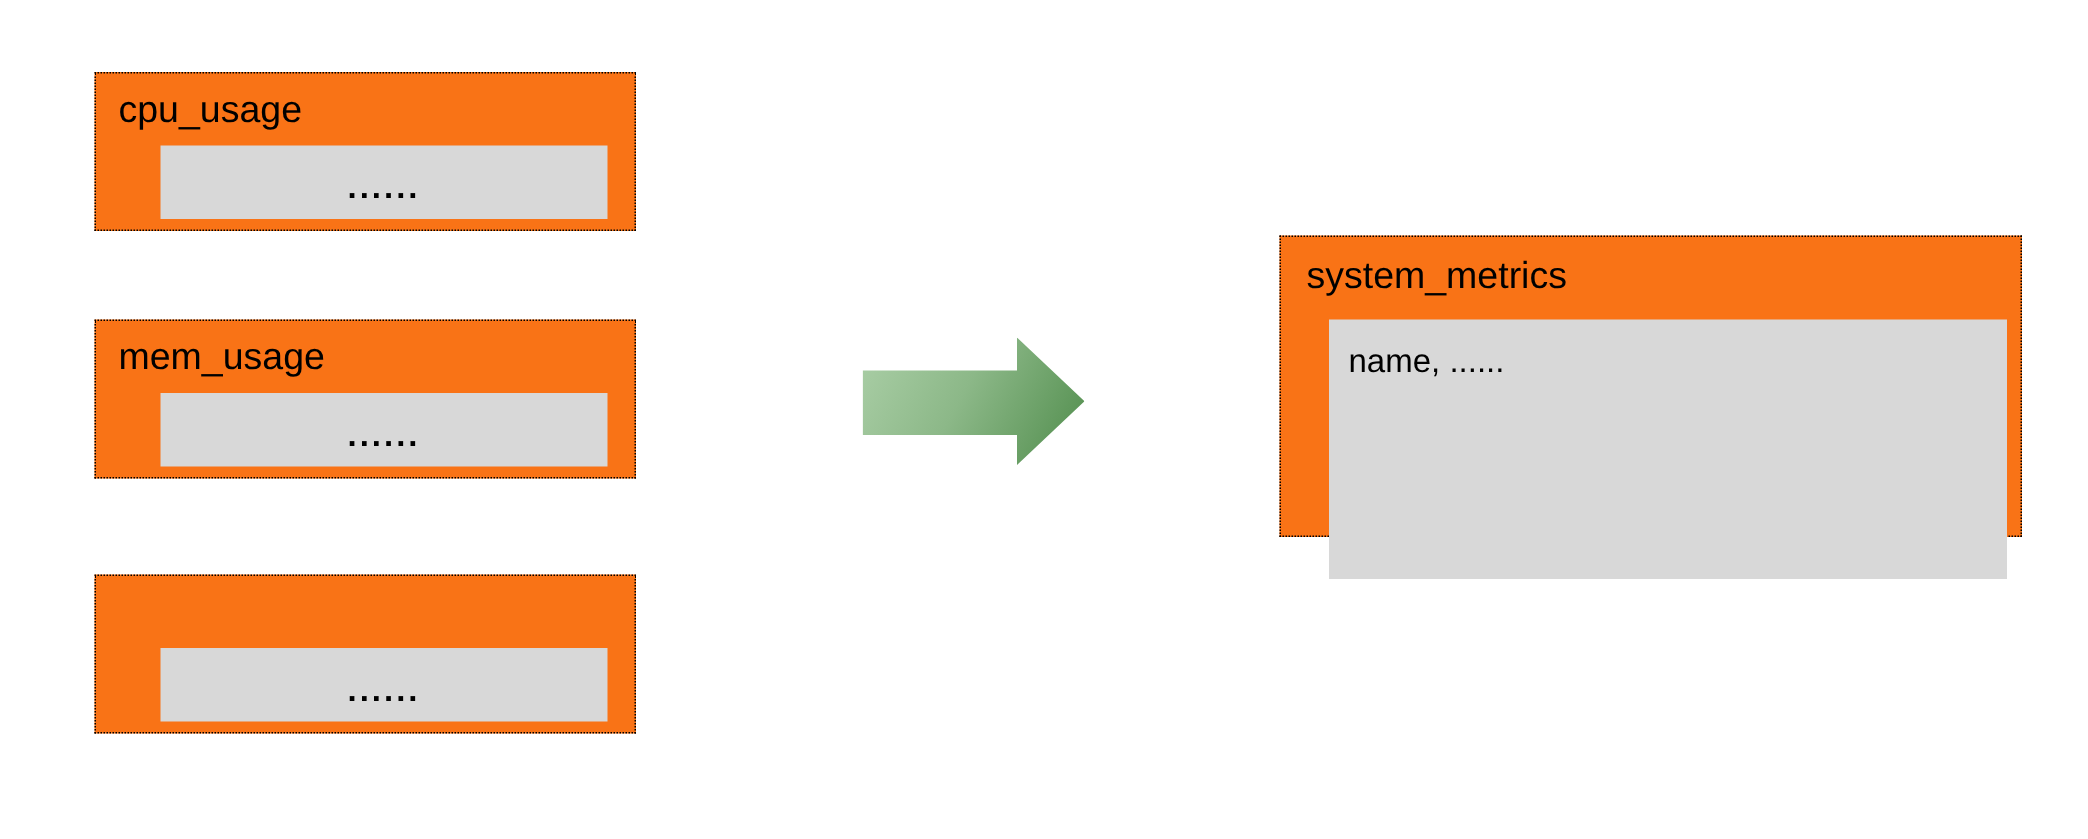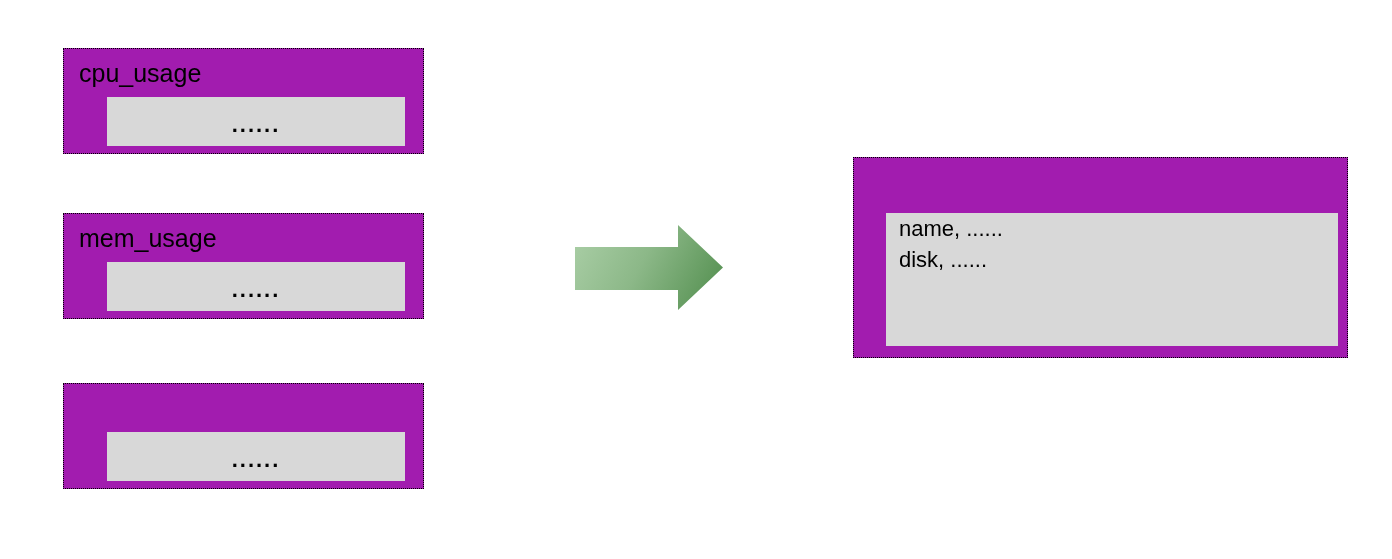--- a/index.html
+++ b/index.html
@@ -12,21 +12,21 @@
   .canvas {
     position: relative;
     width: 1392px;
     height: 559px;
     background: #ffffff;
     overflow: hidden;
   }
   .table-box {
     position: absolute;
     border: 1px dotted #000000;
-    background: #a21caf;
+    background: #f97316;
     box-sizing: border-box;
   }
   .src-box {
     left: 63px;
     width: 361px;
     height: 106px;
   }
   .box-title {
     position: absolute;
     left: 15px;
@@ -61,24 +61,24 @@
   }
   .target-title {
     left: 17px;
     top: 11px;
   }
   .fields-bar {
     position: absolute;
     left: 32px;
     top: 55px;
     width: 452px;
-    height: 133px;
+    height: 173px;
     background: #d8d8d8;
     box-sizing: border-box;
-    padding: 0 0 0 13px;
+    padding: 12px 0 0 13px;
   }
   .field-row {
     font-size: 22px;
     line-height: 31px;
     white-space: nowrap;
   }
   .merge-arrow {
     position: absolute;
     left: 575px;
     top: 225px;
@@ -109,19 +109,19 @@
 
   <div class="table-box src-box" style="top:383px;">
     <div class="rows-bar">
       <span class="dots">......</span>
     </div>
   </div>
 
   <div class="merge-arrow"></div>
 
   <div class="table-box target-box">
+    <div class="box-title target-title">system_metrics</div>
     <div class="fields-bar">
       <div class="field-row">name, ......</div>
-      <div class="field-row">disk, ......</div>
     </div>
   </div>
 
 </div>
 
 </body></html>

